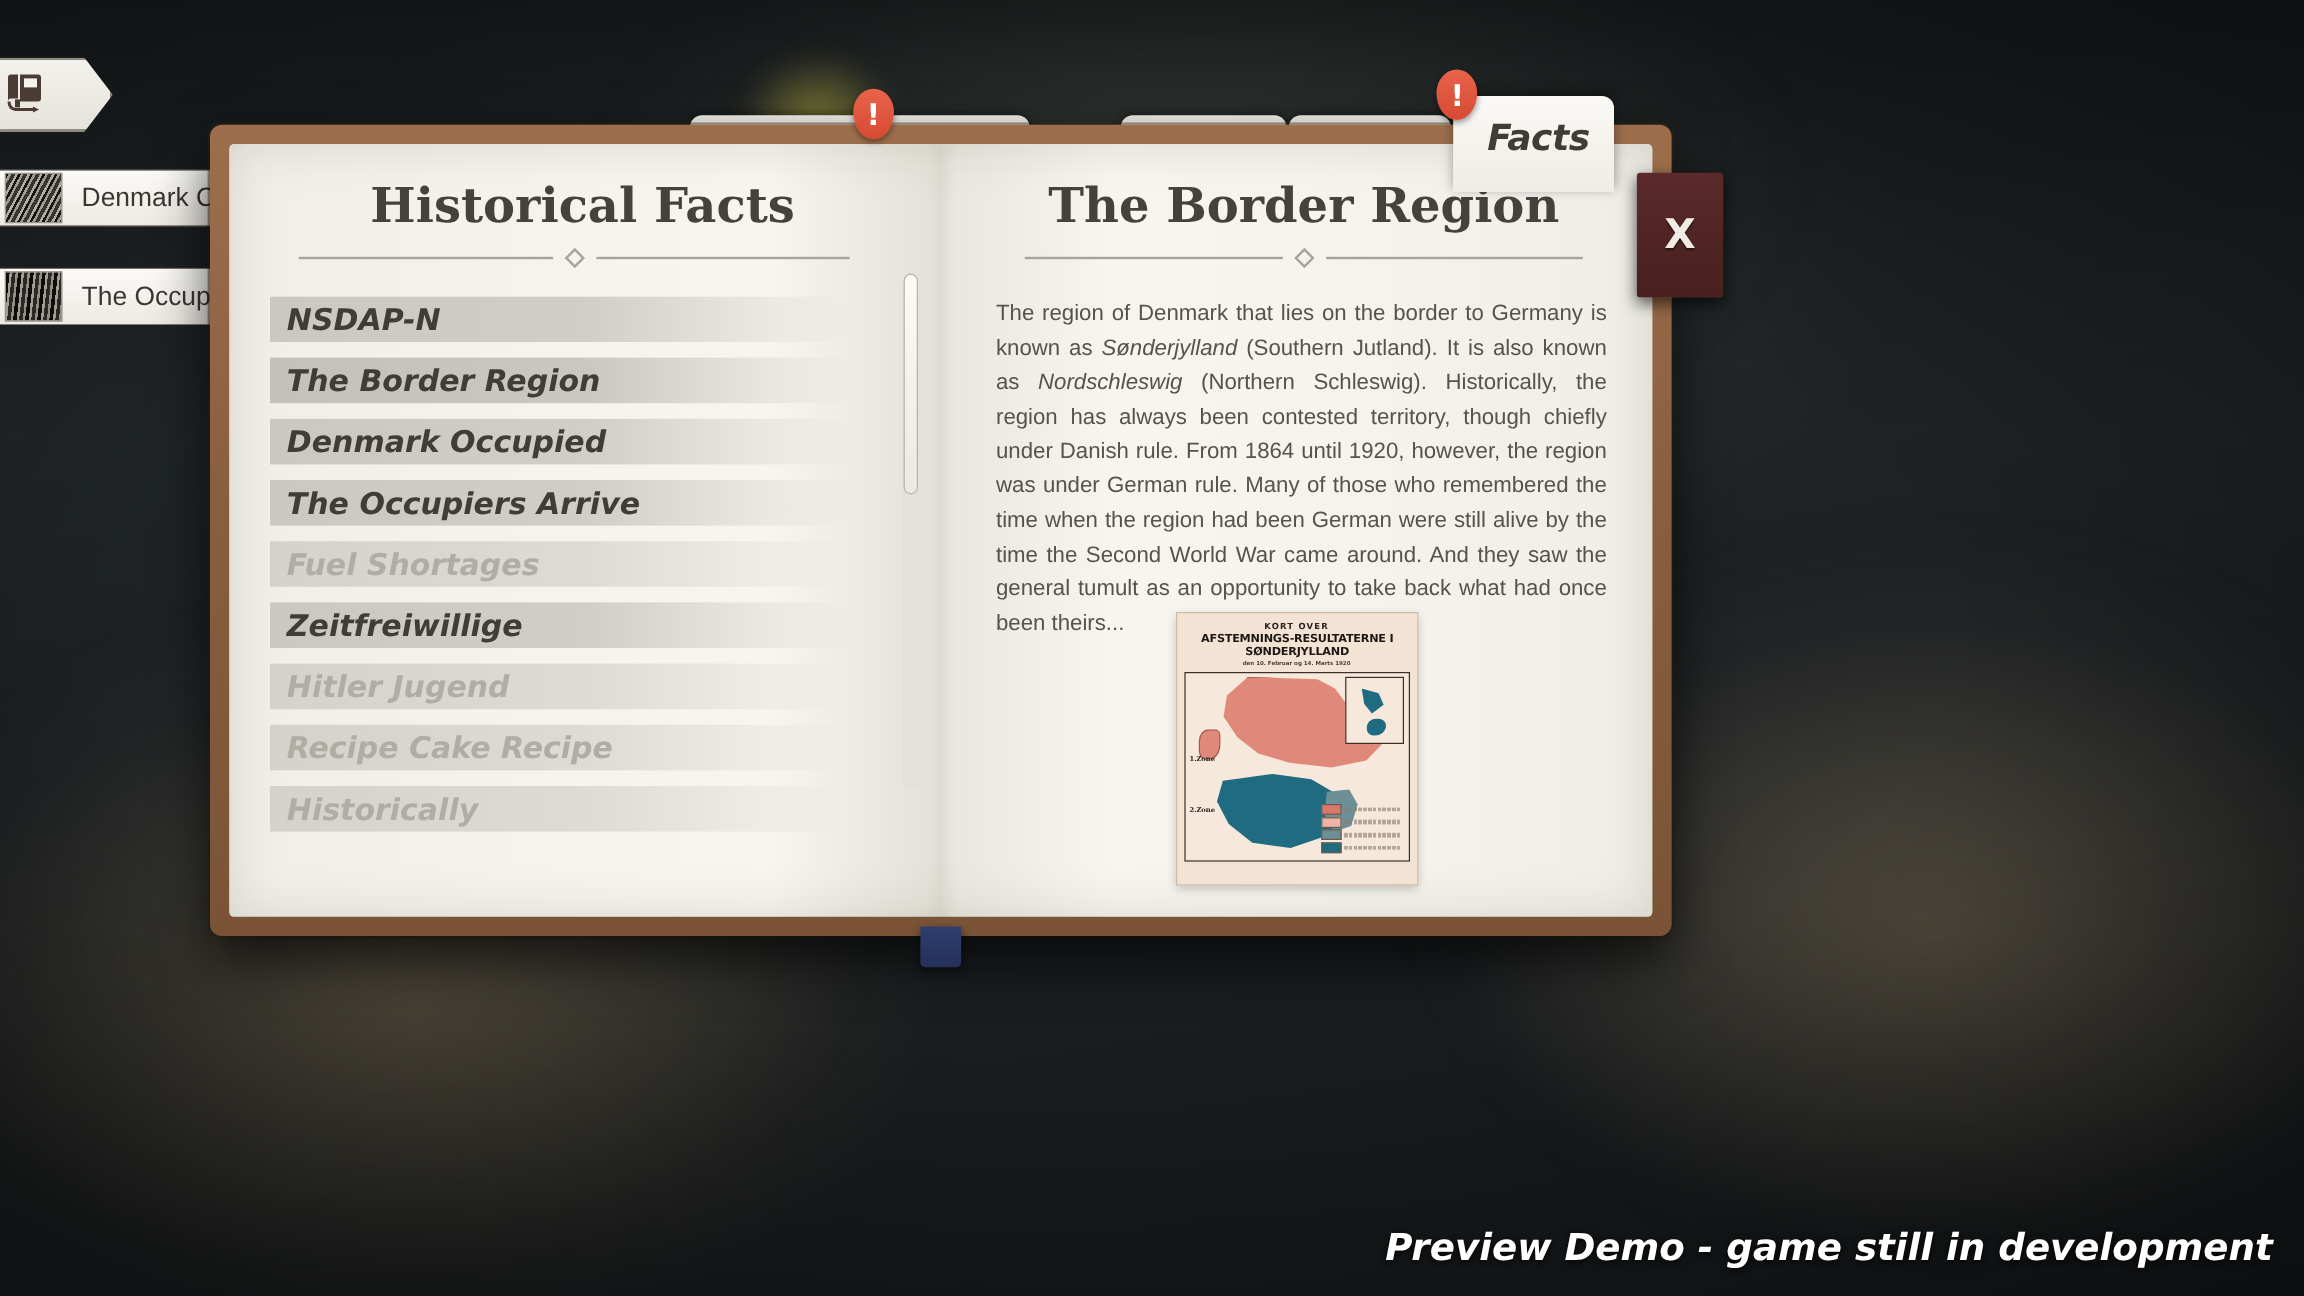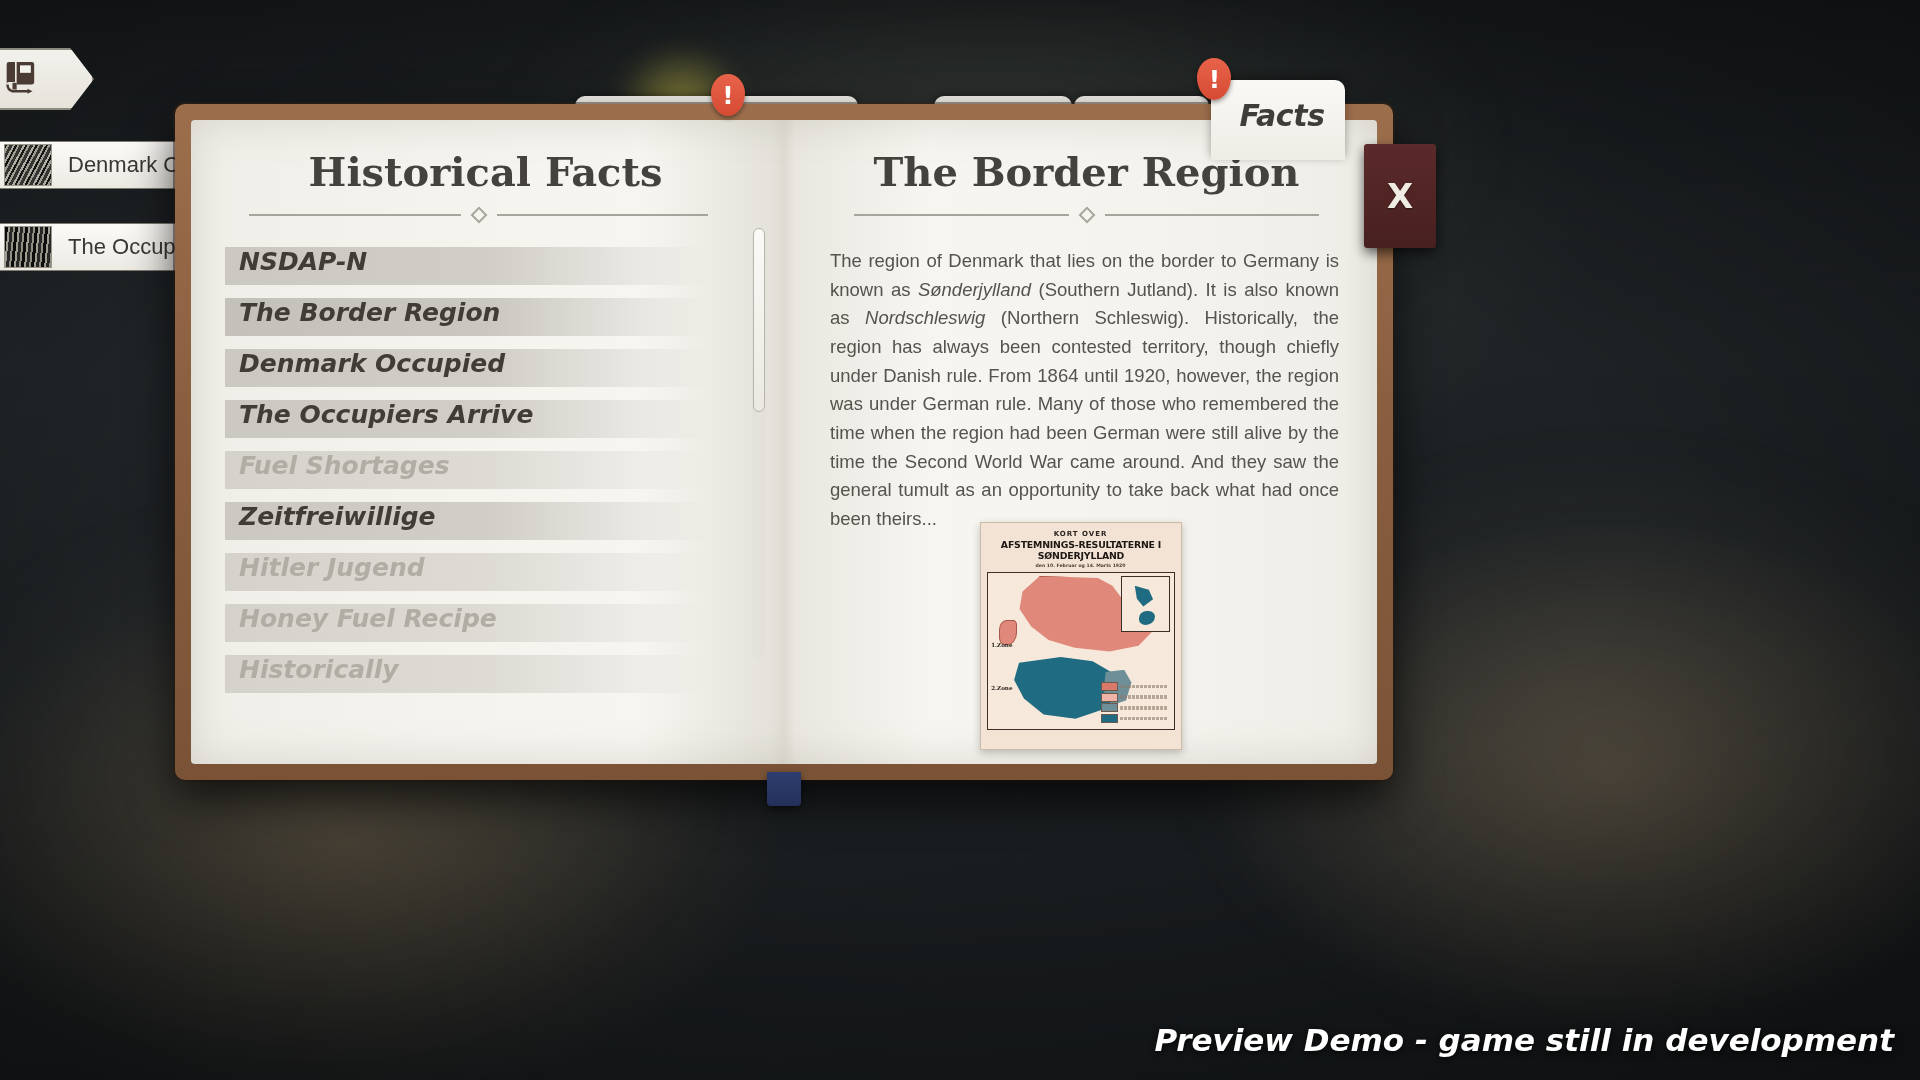--- a/index.html
+++ b/index.html
@@ -192,21 +192,21 @@
 
   
   .fact-list {
     position: relative; margin-top: 26px;
     height: 452px; overflow: hidden;
     padding-right: 26px;
   }
   .fact-item {
     height: 38px; margin-bottom: 13px;
     background: linear-gradient(90deg, rgba(201,198,191,0.95) 0%, rgba(205,202,195,0.9) 55%, rgba(236,234,228,0.1) 100%);
-    display: flex; align-items: flex-start;
+    display: flex; align-items: center;
     padding-left: 14px;
   }
   .fact-item span {
     font-family: "DejaVu Sans", sans-serif;
     font-style: italic; font-weight: bold;
     font-size: 25px; color: #403d38;
     white-space: nowrap;
   }
   .fact-item.locked { background: linear-gradient(90deg, rgba(208,205,198,0.85) 0%, rgba(214,211,204,0.75) 55%, rgba(238,236,230,0.1) 100%); }
   .fact-item.locked span { color: #b0ada5; }
@@ -231,21 +231,21 @@
     margin-top: 26px;
     font-size: 18.5px; line-height: 1.55;
     color: #56534e;
     text-align: justify;
     padding-right: 4px;
   }
   .body-text i { font-style: italic; }
 
   .map-figure {
     position: absolute; left: 50%; transform: translateX(-50%);
-    bottom: 14px;
+    bottom: 26px;
     width: 202px; height: 228px;
     background: #f2e3d4;
     border: 1px solid #cdbba8;
     box-shadow: 0 3px 8px rgba(0,0,0,0.22);
     padding: 7px 6px;
     overflow: hidden;
   }
   .map-head { text-align: center; }
   .map-kort {
     font-family: "DejaVu Sans", sans-serif;
@@ -455,21 +455,21 @@
           <div class="fact-item locked">
               <span>Fuel Shortages</span>
             </div>
           <div class="fact-item">
               <span>Zeitfreiwillige</span>
             </div>
           <div class="fact-item locked">
               <span>Hitler Jugend</span>
             </div>
           <div class="fact-item locked">
-              <span>Honey Fuel Recipe</span>
+              <span>Recipe Cake Recipe</span>
             </div>
           <div class="fact-item locked">
               <span>Historically</span>
             </div>
 
         </div>
 
         <div class="scrollbar">
           <div class="scrollthumb"></div>
         </div>

